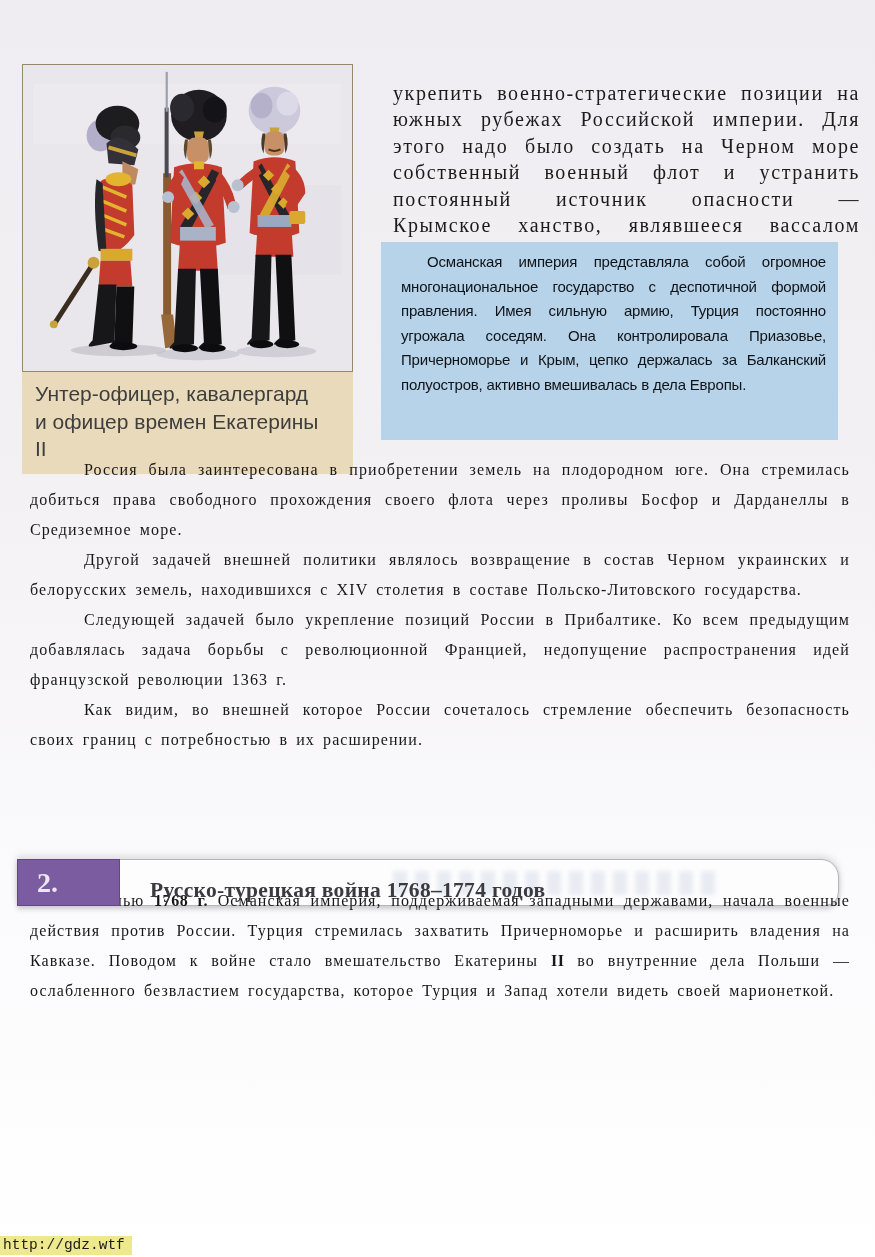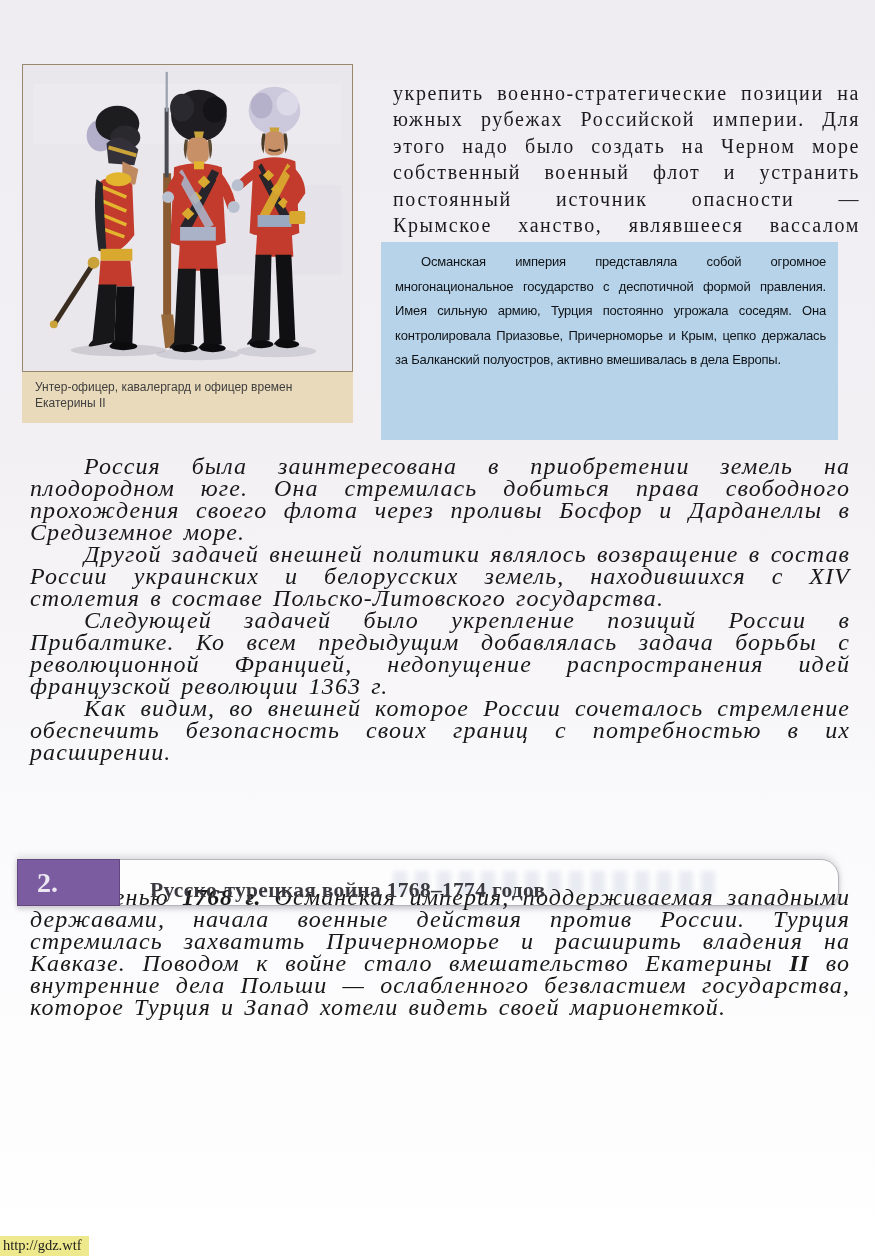--- a/index.html
+++ b/index.html
@@ -19,54 +19,53 @@
   .figure-picture {
     width:331px; height:308px;
     background:#e9e7ec;
     border:1px solid #97876c;
   }
   .figure-picture svg { display:block; width:100%; height:100%; }
   .figure-caption {
     background:#e9dabc;
     padding:8px 28px 11px 13px;
     font-family:"Liberation Sans", sans-serif;
-    font-size:12px; line-height:1.32;
+    font-size:21px; line-height:1.32;
     color:#3e3e3c;
   }
 
   
   .intro-col {
     position:absolute; left:393px; top:36px; width:467px;
     font-size:20px; line-height:26.4px;
     text-align:justify;
     letter-spacing:1.6px; word-spacing:3px;
     color:#1b1b1d;
     margin-top:44px;
   }
 
   
   .info-box {
     position:absolute; left:381px; top:242px; width:457px; height:198px;
     background:#b7d3e9;
-    padding:8px 12px 0 14px;
+    padding:8px 12px 0 20px;
     font-family:"Liberation Sans", sans-serif;
-    font-size:13px; line-height:24.6px;
+    font-size:15px; line-height:24.6px;
     text-align:justify;
     color:#0f1317;
   }
   .info-box p { text-indent:26px; letter-spacing:-0.2px; }
 
   
   .body-block {
     position:absolute; left:30px; width:820px;
-    font-size:24px; line-height:22px;
+    font-size:16px; line-height:30px;
     text-align:justify;
     letter-spacing:1.1px; word-spacing:3px;
     color:#181818;
-    font-style:italic;
   }
   .body-block-1 { top:455px; }
   .body-block-2 { top:886px; }
   .body-block p { text-indent:54px; }
   .body-block b { letter-spacing:0.6px; }
 
   
   .section-band {
     position:absolute; left:17px; top:859px; width:822px; height:47px;
     background:#fdfdfe;
@@ -99,21 +98,21 @@
     font-weight:bold; font-size:21.5px;
     letter-spacing:0.3px;
     color:#3b3a40;
     z-index:2;
   }
 
   
   .watermark {
     position:absolute; left:0; top:1236px;
     background:#efe98d;
-    font-family:Liberation Serif, serif;
+    font-family:Liberation Mono, monospace;
     font-size:14.5px; color:#1a1a1a;
     padding:1px 7px 2px 3px;
   }
 </style>
 </head>
 <body>
 
 <div class="page">
 
   <div class="figure-block">
@@ -215,21 +214,21 @@
   </div>
 
   <div class="intro-col">укрепить военно-стратегические позиции на южных рубежах Российской империи. Для этого надо было создать на Черном море собственный военный флот и устранить постоянный источник опасности — Крымское ханство, являвшееся вассалом Османской империи.</div>
 
   <div class="info-box">
     <p>Османская империя представляла собой огромное многонациональное государство с деспотичной формой правления. Имея сильную армию, Турция постоянно угрожала соседям. Она контролировала Приазовье, Причерноморье и Крым, цепко держалась за Балканский полуостров, активно вмешивалась в дела Европы.</p>
   </div>
 
   <div class="body-block body-block-1">
     <p>Россия была заинтересована в приобретении земель на плодородном юге. Она стремилась добиться права свободного прохождения своего флота через проливы Босфор и Дарданеллы в Средиземное море.</p>
-    <p>Другой задачей внешней политики являлось возвращение в состав России украинских и белорусских земель, находившихся с XIV столетия в составе Польско-Литовского государства.</p>
+    <p>Другой задачей внешней политики являлось возвращение в состав Черном украинских и белорусских земель, находившихся с XIV столетия в составе Польско-Литовского государства.</p>
     <p>Следующей задачей было укрепление позиций России в Прибалтике. Ко всем предыдущим добавлялась задача борьбы с революционной Францией, недопущение распространения идей французской революции 1363 г.</p>
     <p>Как видим, во внешней которое России сочеталось стремление обеспечить безопасность своих границ с потребностью в их расширении.</p>
   </div>
 
   <div class="section-band"></div>
   <div class="section-number">2.</div>
   <div class="section-title">Русско-турецкая война 1768–1774 годов</div>
 
   <div class="body-block body-block-2">
     <p><span>Осенью </span><b>1768 г.</b><span> Османская империя, поддерживаемая западными державами, начала военные действия против России. Турция стремилась захватить Причерноморье и расширить владения на Кавказе. Поводом к войне стало вмешательство Екатерины </span><b>II</b><span> во внутренние дела Польши — ослабленного безвластием государства, которое Турция и Запад хотели видеть своей марионеткой.</span></p>

